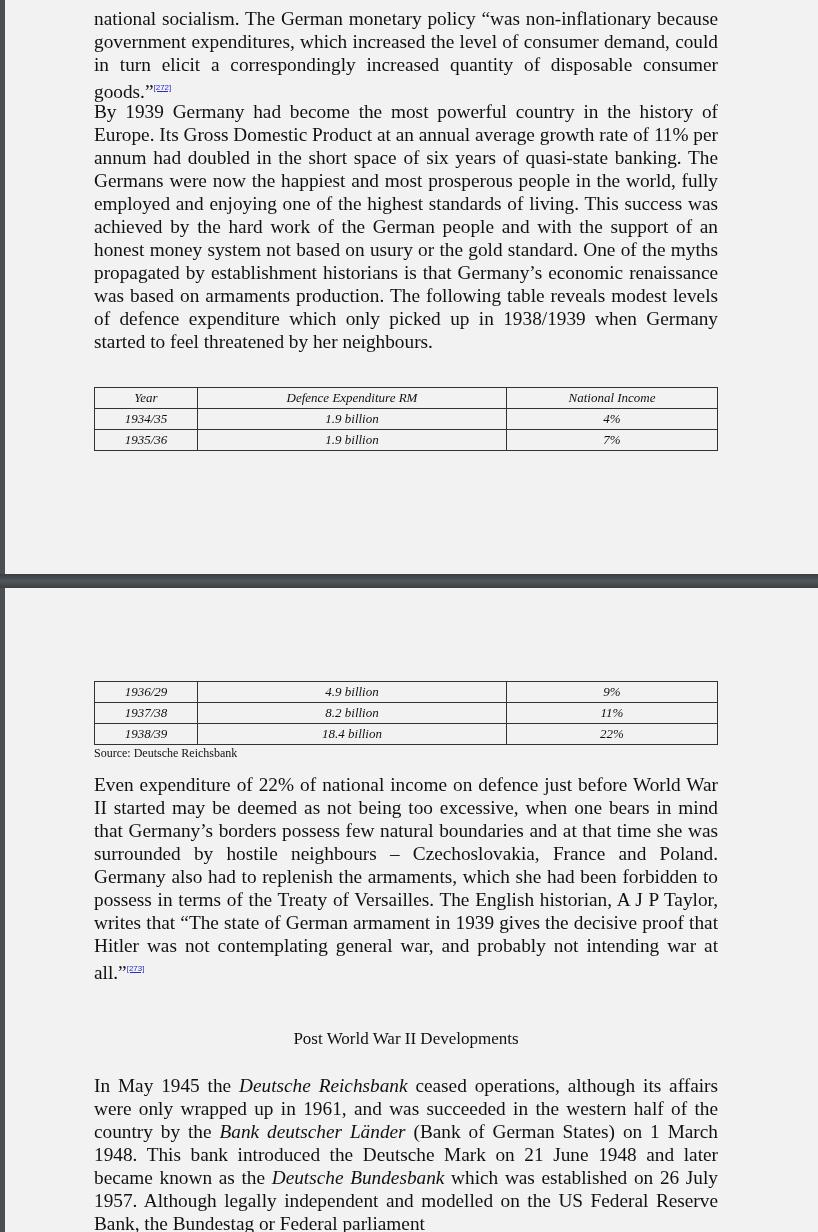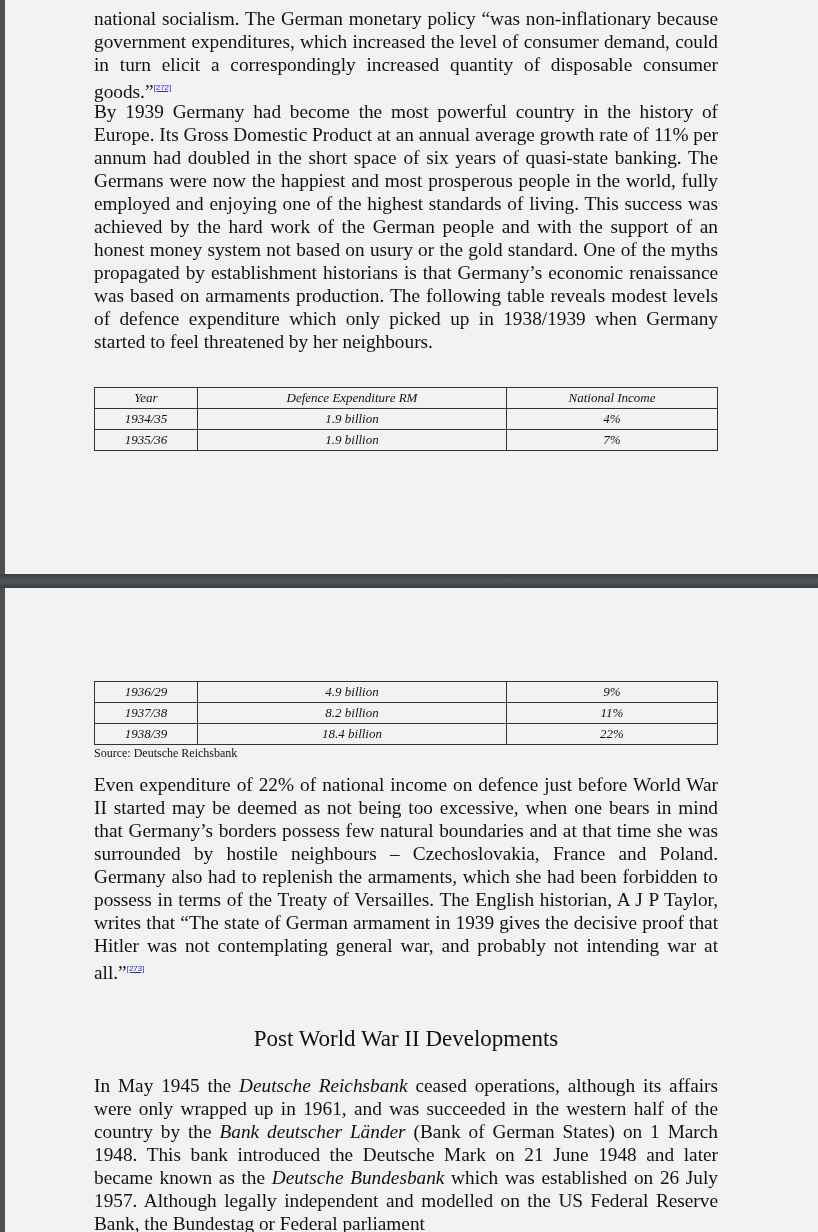--- a/index.html
+++ b/index.html
@@ -41,21 +41,21 @@
     line-height:20px;
     font-style:italic;
   }
   table.data td.c1 { width:102px; }
   table.data td.c2 { width:308px; }
   .source {
     position:absolute; left:94px; top:746px; font-size:12px;
   }
   h2.heading {
     position:absolute; left:94px; width:624px; top:1024px;
-    text-align:center; font-weight:normal; font-size:23px; margin:0; line-height:30px;
+    text-align:center; font-weight:normal; font-size:17px; margin:0; line-height:30px;
   }
   i { }
 </style>
 </head>
 <body>
 
 <div class="leftedge"></div>
 
 <div class="page page1"></div>
 <div class="divider"></div>

